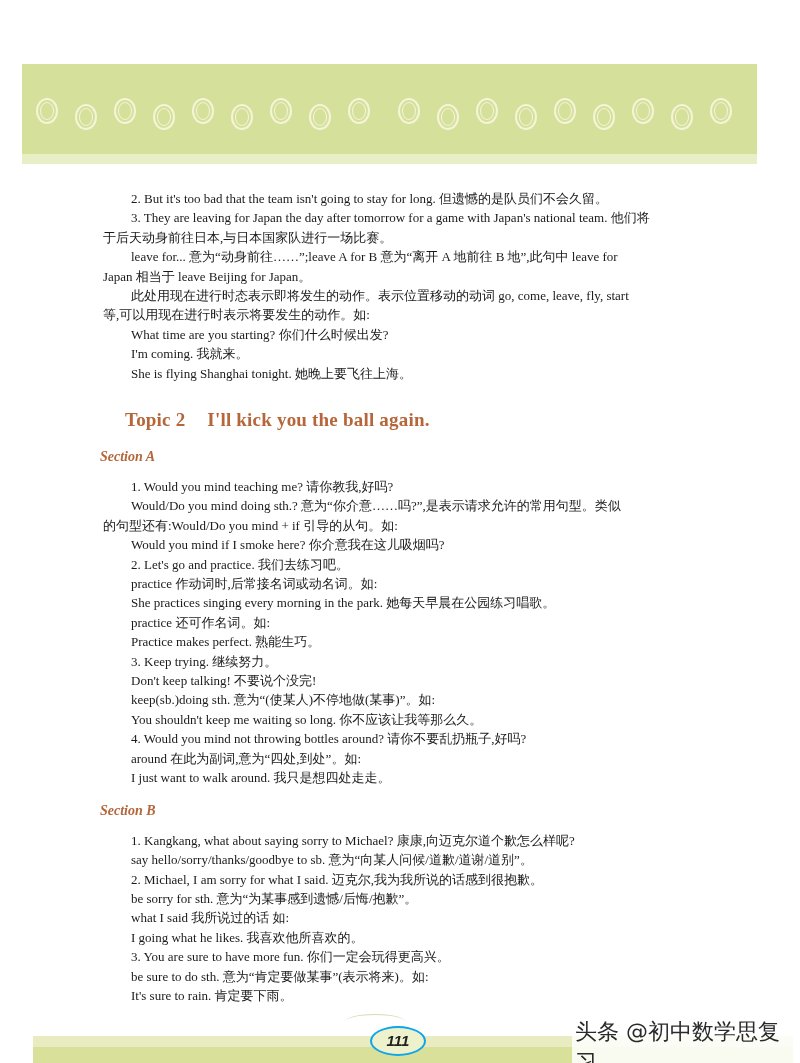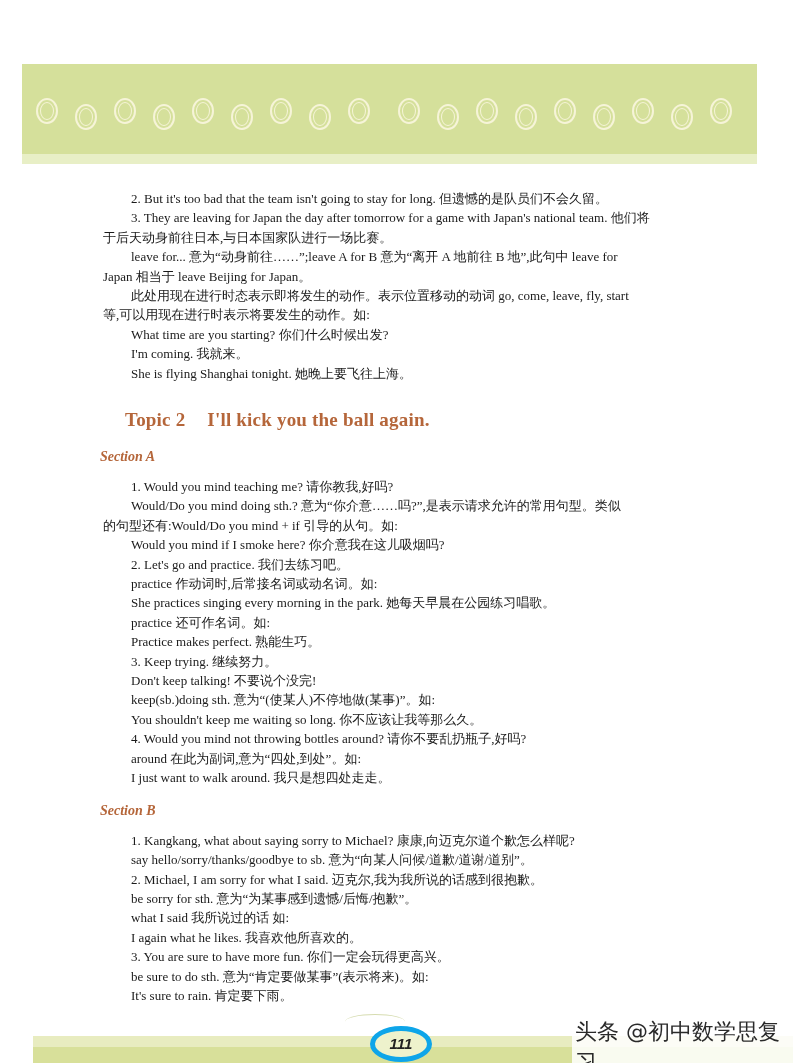--- a/index.html
+++ b/index.html
@@ -45,21 +45,21 @@
     font-style: italic; font-weight: bold; color: #b5663a; font-size: 14px;
     margin: 0 0 10px -3px;
   }
   .section.b { margin-top: 14px; }
   .footer-band {
     position: absolute; left: 33px; top: 1036px; width: 760px; height: 27px;
     background: linear-gradient(#e8ecc0 0, #e8ecc0 40%, #d8e09a 40%, #d8e09a 100%);
   }
   .page-num {
     position: absolute; left: 370px; top: 1026px; width: 52px; height: 26px;
-    border-radius: 50%; border: 5px solid #0ea5e9; background: #eef2cc;
+    border-radius: 50%; border: 2px solid #0ea5e9; background: #eef2cc;
     font-family: "Liberation Sans", sans-serif; font-style: italic; font-weight: bold;
     font-size: 15px; text-align: center; line-height: 26px; color: #222;
   }
   .swoosh {
     position: absolute; left: 345px; top: 1014px; width: 60px; height: 14px;
     border-top: 1px solid #d6dcb0; border-radius: 50% 50% 0 0;
   }
   .watermark {
     position: absolute; left: 572px; top: 1016px;
     font-family: "DejaVu Sans", sans-serif; font-size: 22px; color: #2a2a2a;
@@ -126,21 +126,21 @@
   <p class="p sub">4. Would you mind not throwing bottles around? 请你不要乱扔瓶子,好吗?</p>
   <p class="p sub">around 在此为副词,意为“四处,到处”。如:</p>
   <p class="p sub">I just want to walk around. 我只是想四处走走。</p>
 
   <div class="section b">Section B</div>
   <p class="p sub">1. Kangkang, what about saying sorry to Michael? 康康,向迈克尔道个歉怎么样呢?</p>
   <p class="p sub">say hello/sorry/thanks/goodbye to sb. 意为“向某人问候/道歉/道谢/道别”。</p>
   <p class="p sub">2. Michael, I am sorry for what I said. 迈克尔,我为我所说的话感到很抱歉。</p>
   <p class="p sub">be sorry for sth. 意为“为某事感到遗憾/后悔/抱歉”。</p>
   <p class="p sub">what I said 我所说过的话 如:</p>
-  <p class="p sub">I again what he likes. 我喜欢他所喜欢的。</p>
+  <p class="p sub">I going what he likes. 我喜欢他所喜欢的。</p>
   <p class="p sub">3. You are sure to have more fun. 你们一定会玩得更高兴。</p>
   <p class="p sub">be sure to do sth. 意为“肯定要做某事”(表示将来)。如:</p>
   <p class="p sub">It's sure to rain. 肯定要下雨。</p>
 </div>
 
 <div class="footer-band"></div>
 <div class="swoosh"></div>
 <div class="page-num">111</div>
 <div class="watermark">头条 @初中数学思复习</div>
 

